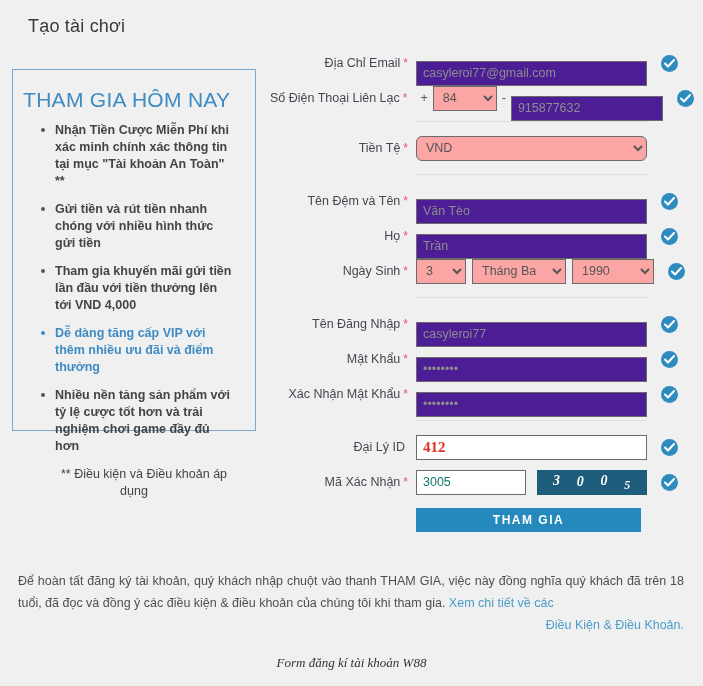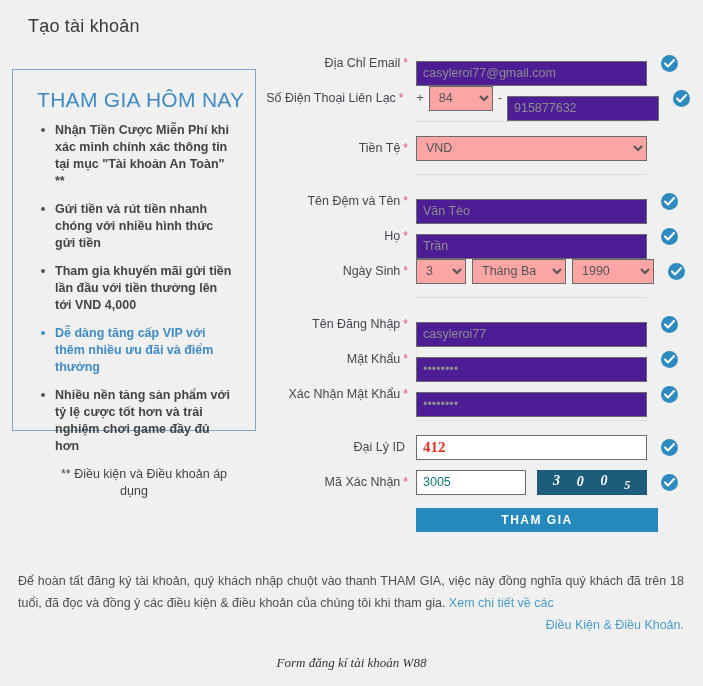--- a/index.html
+++ b/index.html
@@ -42,21 +42,21 @@
     width: 244px;
     height: 362px;
     border: 1px solid #7ba7cc;
     background: #f0f0f0;
     box-sizing: border-box;
   }
   #promo-heading {
     color: #3f8bc4;
     font-size: 21px;
     letter-spacing: .3px;
-    margin: 18px 0 10px 24px;
+    margin: 18px 0 10px 10px;
     white-space: nowrap;
   }
   #promo-list {
     list-style: none;
     margin: 8px;
     padding: 0 14px 0 14px;
     font-weight: bold;
   }
   #promo-list li {
     position: relative;
@@ -96,21 +96,20 @@
     position: absolute;
     left: 270px;
     top: 50px;
     width: 420px;
   }
   .row {
     display: flex;
     align-items: center;
     margin-bottom: 9px;
     height: 26px;
-    justify-content: flex-end;
   }
   .label {
     width: 146px;
     text-align: right;
     padding-right: 8px;
     font-size: 12.5px;
     color: #4a4450;
     white-space: nowrap;
     box-sizing: border-box;
   }
@@ -145,21 +144,21 @@
     height: 25px;
     box-sizing: border-box;
     border: 1px solid #6b6b6b;
     background: #fca5a5;
     font-family: "Liberation Sans", sans-serif;
     font-size: 12.5px;
     color: #555;
     padding: 0 2px 0 5px;
     outline: none;
   }
-  select.currency { width: 231px; }
+  select.currency { width: 231px; border-radius: 6px; }
   select.cc { width: 64px; }
   select.day { width: 50px; }
   select.month { width: 94px; }
   select.year { width: 82px; }
 
   .plus, .dash {
     font-size: 12.5px;
     color: #555;
     padding: 0 5px;
   }
@@ -228,21 +227,21 @@
     letter-spacing: 1px;
     box-sizing: border-box;
     padding: 0 8px;
   }
   #captcha-image span:nth-child(1) { transform: translateY(-1px); }
   #captcha-image span:nth-child(2) { transform: translateY(0px); }
   #captcha-image span:nth-child(3) { transform: translateY(-1px); }
   #captcha-image span:nth-child(4) { transform: translateY(3px); font-size: 12px; }
 
   #submit-button {
-    width: 242px;
+    width: 225px;
     height: 24px;
     background: #2589bd;
     border: none;
     color: #fff;
     font-family: "Liberation Sans", sans-serif;
     font-weight: bold;
     font-size: 12px;
     letter-spacing: 1.5px;
     cursor: pointer;
     margin-top: 5px;
@@ -273,21 +272,21 @@
     font-style: italic;
     font-size: 13px;
     color: #333;
   }
 </style>
 </head>
 <body>
 
 <div id="page">
 
-  <div id="page-title">Tạo tài khoản</div>
+  <div id="page-title">Tạo tài chơi</div>
 
   <div id="promo-panel">
     <div id="promo-heading">THAM GIA HÔM NAY</div>
     <ul id="promo-list">
       <li>
         <span class="bullet"></span>
         <span>Nhận Tiền Cược Miễn Phí khi xác minh chính xác thông tin tại mục "Tài khoản An Toàn" **</span>
       </li>
       <li>
         <span class="bullet"></span>

